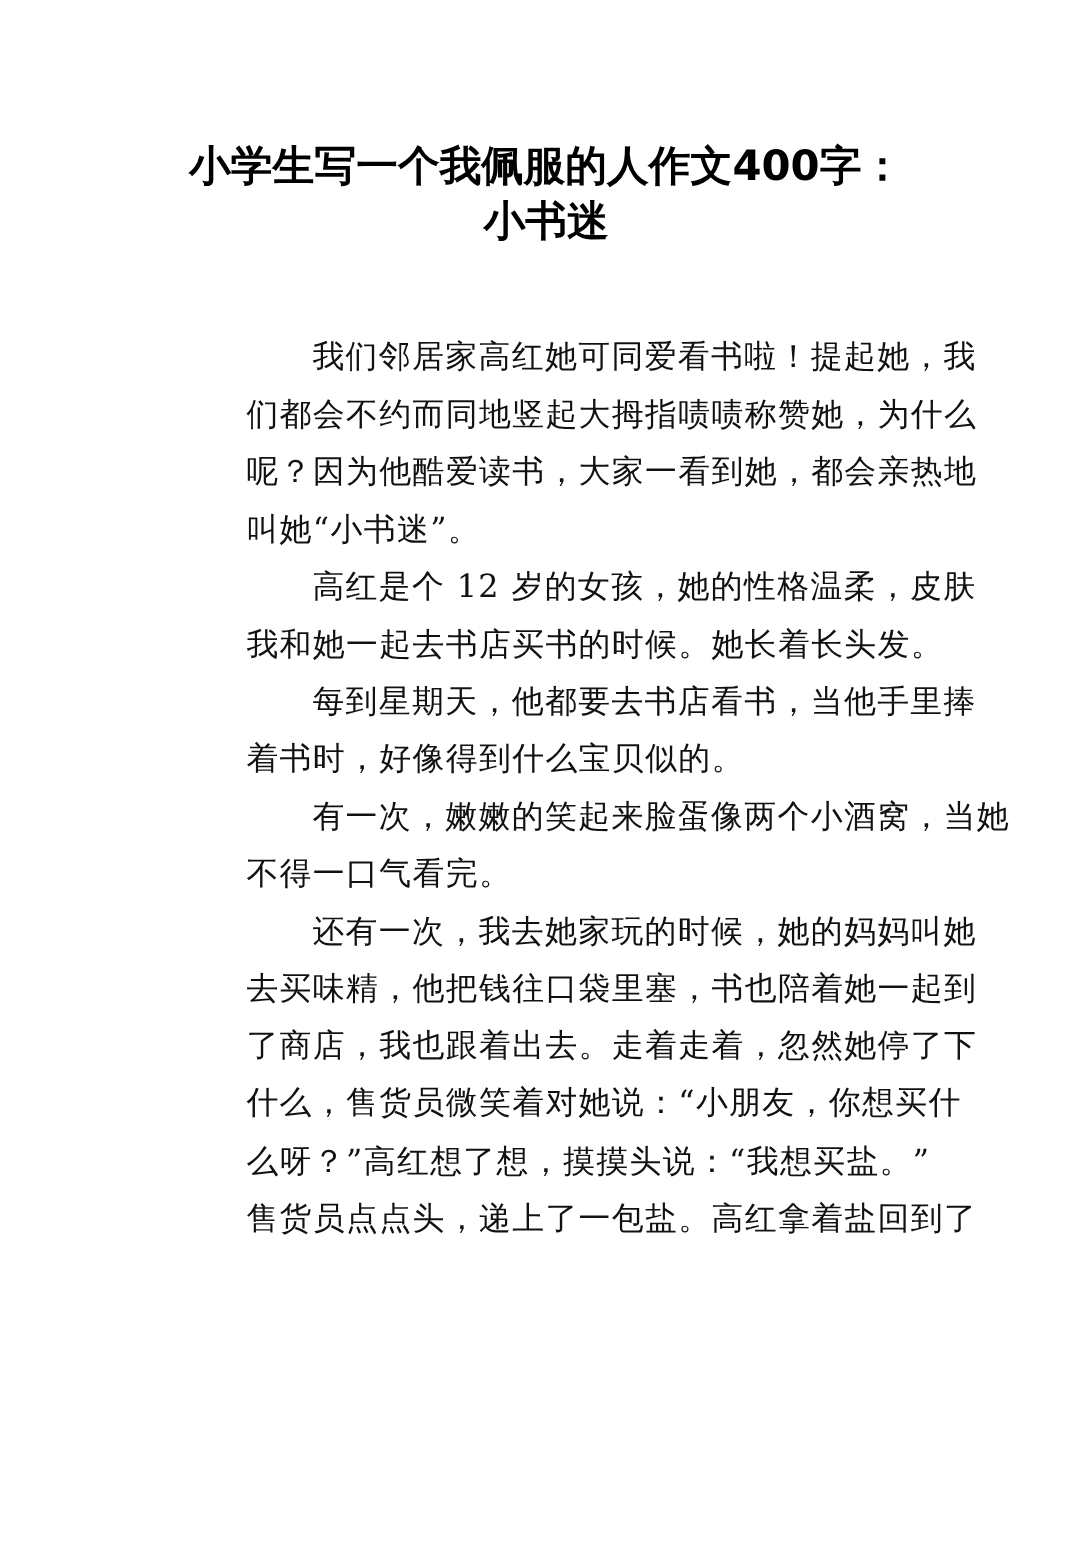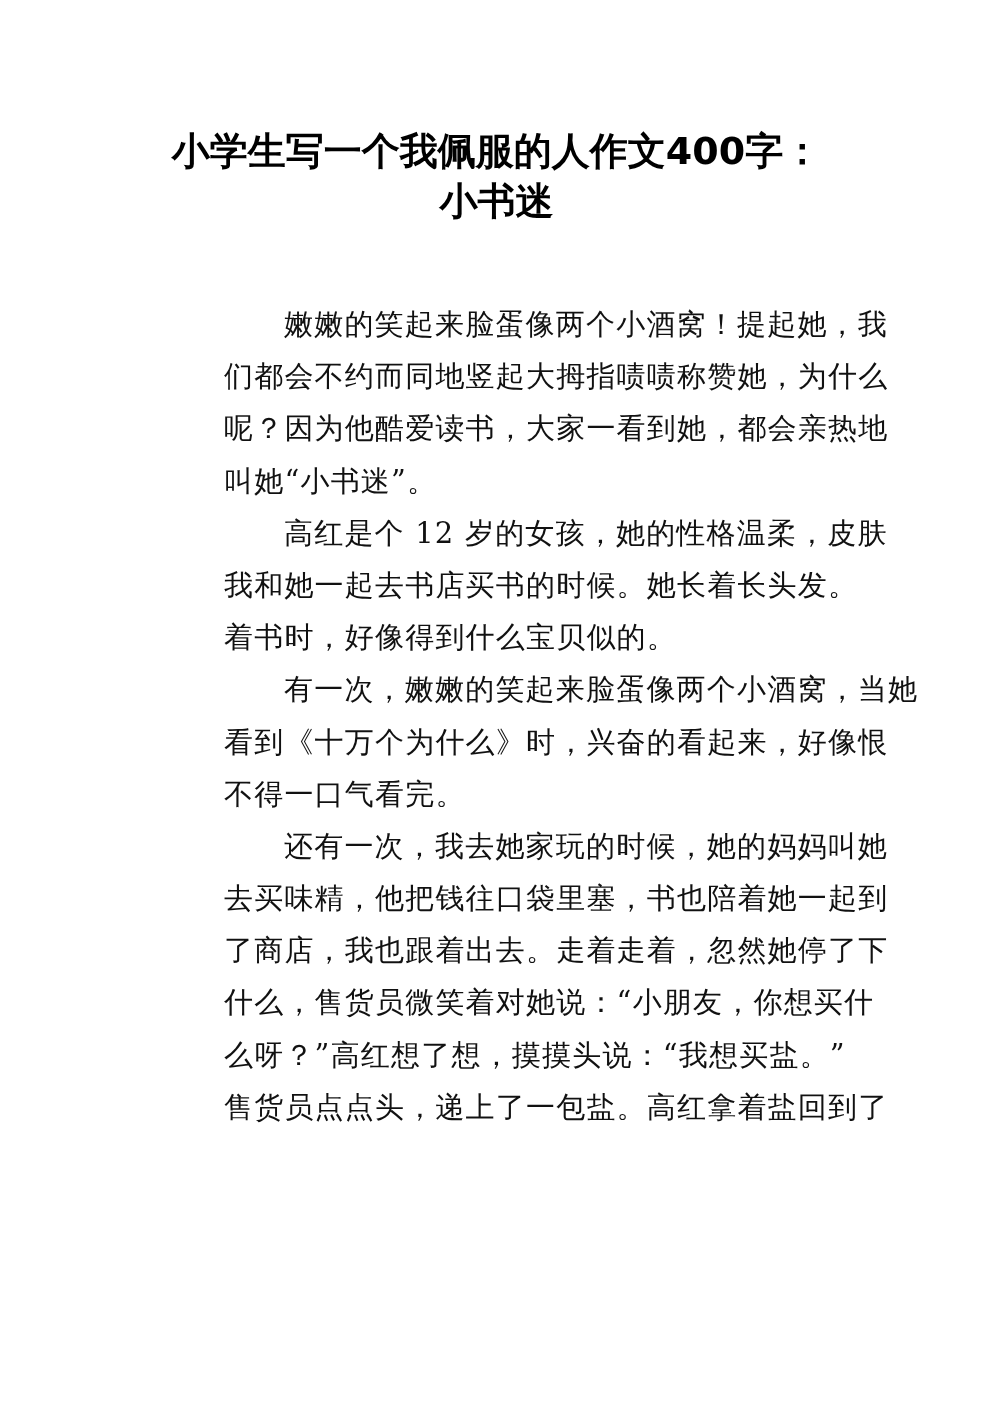--- a/index.html
+++ b/index.html
@@ -70,38 +70,38 @@
 <div class="page">
 
   <div class="title">
     <span class="title-line">小学生写一个我佩服的人作文400字：</span>
     <span class="title-line">小书迷</span>
   </div>
 
   <div class="body-text">
 
     <div class="para">
-      <span class="line first">嫩嫩的笑起来脸蛋像两个小酒窝！提起她，我</span>
+      <span class="line first">我们邻居家高红她可同爱看书啦！提起她，我</span>
       <span class="line">们都会不约而同地竖起大拇指啧啧称赞她，为什么</span>
       <span class="line">呢？因为他酷爱读书，大家一看到她，都会亲热地</span>
       <span class="line">叫她“小书迷”。</span>
     </div>
 
     <div class="para">
       <span class="line first">高红是个 12 岁的女孩，她的性格温柔，皮肤</span>
       <span class="line">我和她一起去书店买书的时候。她长着长头发。</span>
     </div>
 
     <div class="para">
+      <span class="line first">每到星期天，他都要去书店看书，当他手里捧</span>
       <span class="line">着书时，好像得到什么宝贝似的。</span>
     </div>
 
     <div class="para">
       <span class="line first">有一次，嫩嫩的笑起来脸蛋像两个小酒窝，当她</span>
-      <span class="line">看到《十万个为什么》时，兴奋的看起来，好像恨</span>
       <span class="line">不得一口气看完。</span>
     </div>
 
     <div class="para">
       <span class="line first">还有一次，我去她家玩的时候，她的妈妈叫她</span>
       <span class="line">去买味精，他把钱往口袋里塞，书也陪着她一起到</span>
       <span class="line">了商店，我也跟着出去。走着走着，忽然她停了下</span>
       <span class="line">什么，售货员微笑着对她说：“小朋友，你想买什</span>
       <span class="line">么呀？”高红想了想，摸摸头说：“我想买盐。”</span>
       <span class="line">售货员点点头，递上了一包盐。高红拿着盐回到了</span>

